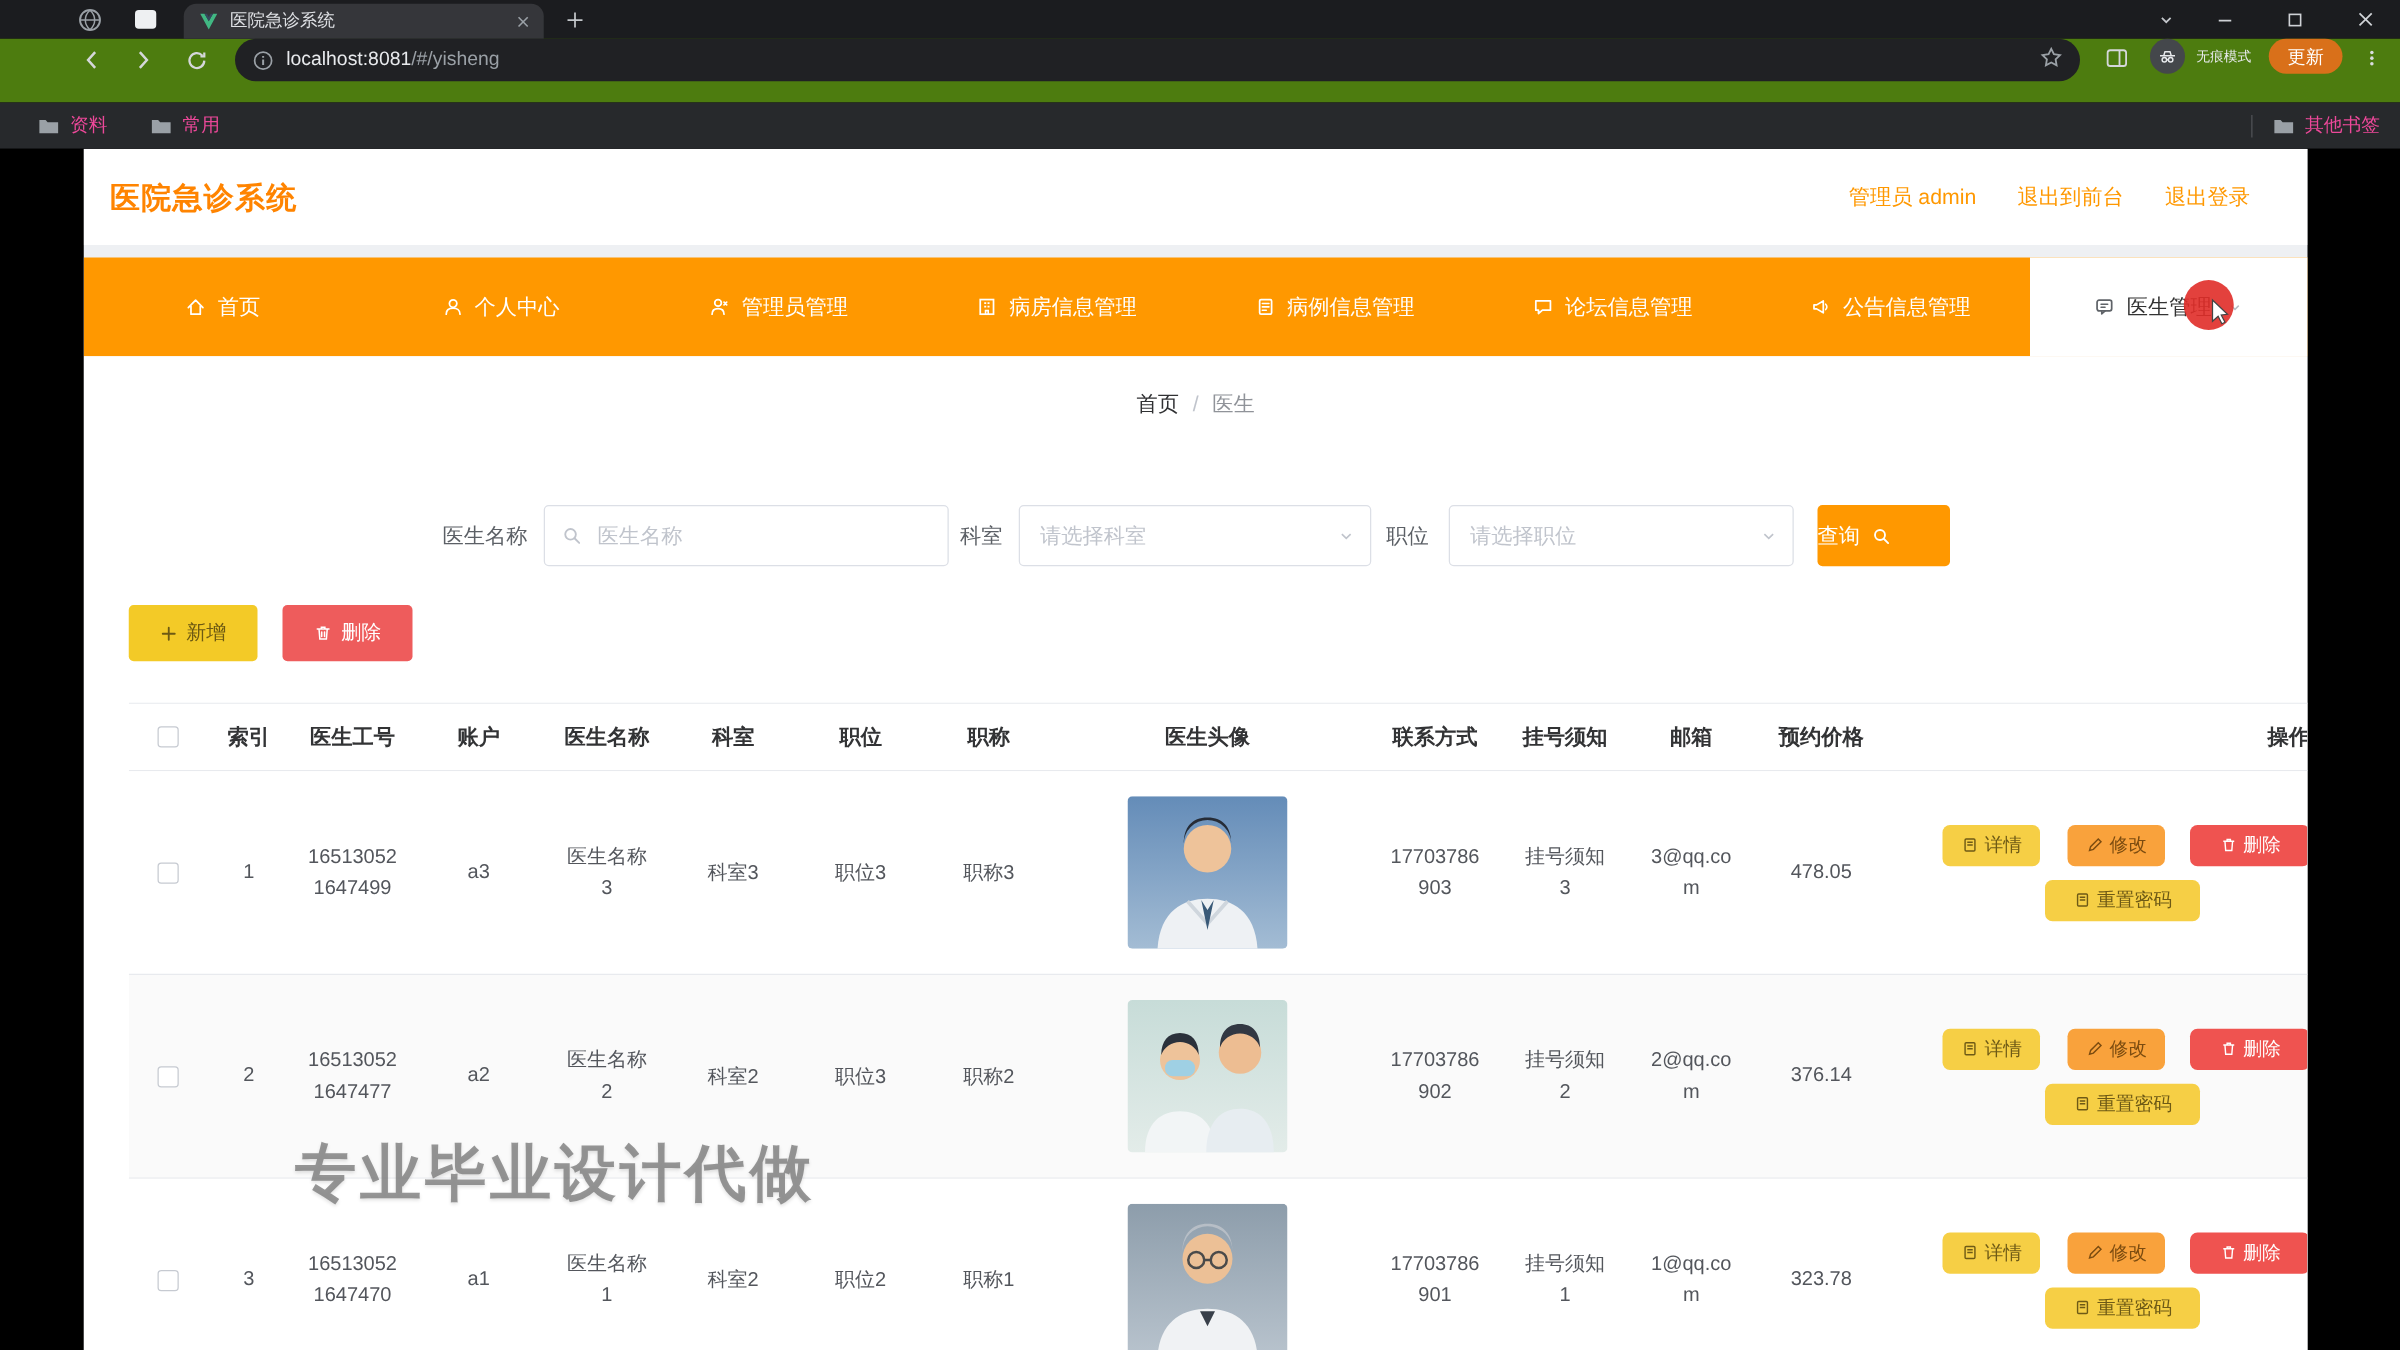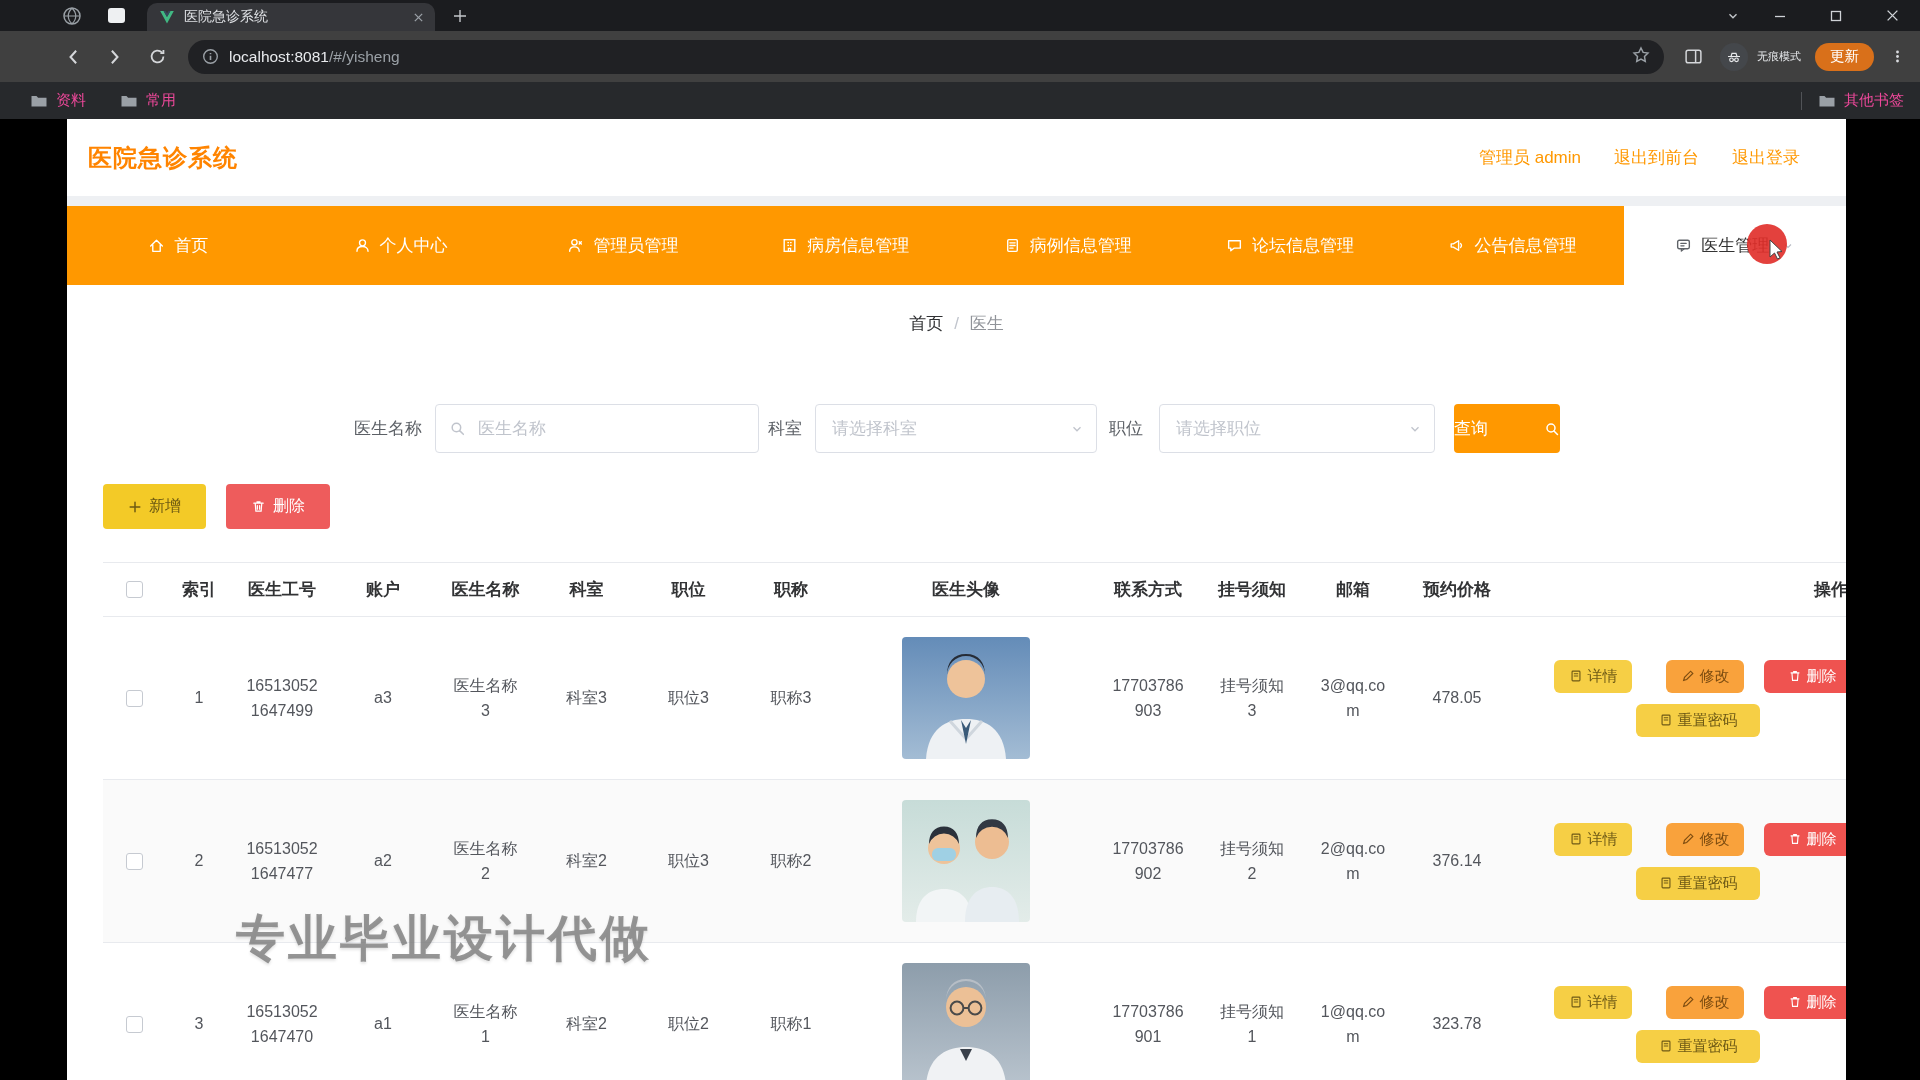--- a/index.html
+++ b/index.html
@@ -15,21 +15,21 @@
        border-radius:10px 10px 0 0;display:flex;align-items:center;padding:0 8px 0 12px}
   .tab .fav{width:16px;height:16px;flex:0 0 auto}
   .tab-title{flex:1;color:#dfe1e5;font-size:14px;margin-left:9px;white-space:nowrap;overflow:hidden}
   .iconbtn{display:flex;align-items:center;justify-content:center;color:#c3c6ca}
   .tab-close{width:18px;height:18px;border-radius:50%}
   .newtab{margin-left:12px;width:26px;height:26px}
   .tab-spacer{flex:1}
   .tsearch{width:38px;height:31px}
   .winbtn{width:56px;height:31px}
 
-  .toolbar{height:51px;background:#404040;display:flex;align-items:center;padding:0 10px 0 56px}
+  .toolbar{height:51px;background:#4d7c0f;display:flex;align-items:flex-start;padding:0 10px 0 56px}
   .navbtn{width:34px;height:34px;display:flex;align-items:center;justify-content:center}
   .navbtn+.navbtn{margin-left:8px}
   .omnibox{flex:1;height:34px;margin-left:14px;background:#202124;border-radius:17px;
            display:flex;align-items:center;padding:0 14px;min-width:0}
   .omni-url{margin-left:10px;font-size:15.5px;white-space:nowrap;overflow:hidden}
   .omni-host{color:#e8eaed}
   .omni-path{color:#9aa0a6}
   .omni-star{margin-left:auto}
   .panelbtn{margin-left:14px;width:30px;height:30px;display:flex;align-items:center;justify-content:center}
   .incog{display:flex;align-items:center;margin-left:12px}
@@ -80,21 +80,21 @@
            font-family:"Liberation Sans","DejaVu Sans",sans-serif}
   .f-input::placeholder{color:#c0c4cc}
   .f-input-icon{position:absolute;left:14px;top:16px;width:17px;height:17px}
   .f-select{height:49px;border:1px solid #dcdfe6;border-radius:4px;background:#fff;display:flex;
             align-items:center;justify-content:space-between;padding:0 12px 0 16px;cursor:pointer}
   .f-select .ph{font-size:17px;color:#c0c4cc;white-space:nowrap}
   .sel-dept{width:282px;margin-right:12px}
   .sel-pos{width:276px;margin-right:19px}
   .lab2{margin-right:13px}.lab3{margin-right:16px}
   .btn-search{width:106px;height:49px;background:#ff9800;border:none;border-radius:4px;color:#fff;
-              font-size:17px;display:flex;align-items:center;justify-content:space-between;gap:9px;cursor:pointer}
+              font-size:17px;display:flex;align-items:center;justify-content:flex-start;gap:9px;cursor:pointer}
 
   .action-row{display:flex;gap:20px;margin-top:31px;padding-left:36px}
   .btn-add{min-width:103px;height:45px;background:#f3ca27;border:none;border-radius:4px;color:#6d5a13;
            font-size:16px;display:flex;align-items:center;justify-content:center;gap:7px;cursor:pointer}
   .btn-delete{min-width:104px;height:45px;background:#ee5c5c;border:none;border-radius:4px;color:#fff;
            font-size:16px;display:flex;align-items:center;justify-content:center;gap:7px;cursor:pointer}
 
   .table-wrap{margin:33px 0 0 36px;width:1743px;overflow:hidden}
   .trow{display:flex;width:1843px;border-bottom:1px solid #e8eaee;background:#fff}
   .trow.head{height:55px;border-top:1px solid #e8eaee;font-weight:bold;color:#323335;font-size:17px}
@@ -108,21 +108,21 @@
   .w-id{width:76px}.w-phone{width:76px}.w-email{width:68px}.w-notice{width:72px}.w-name{width:72px}
   .cb{width:17px;height:17px;border:1px solid #c6cad1;border-radius:3px;background:#fff;cursor:pointer}
   .photo{width:128px;height:122px;border-radius:4px;display:block}
 
   .cell.co{flex-direction:column;align-items:flex-start;justify-content:center;gap:11px;padding-left:48px;overflow:visible}
   .op-line{display:flex;gap:20px}
   .opbtn{height:33px;border:none;border-radius:6px;font-size:15px;display:inline-flex;align-items:center;
          justify-content:center;gap:5px;cursor:pointer;padding:0 10px;white-space:nowrap;
          font-family:"Liberation Sans","DejaVu Sans",sans-serif}
   .b-detail{min-width:78px;background:#f6cf45;color:#6e5a16}
-  .b-edit{min-width:78px;background:#f9a23c;color:#7c4c10;margin-left:14px}
+  .b-edit{min-width:78px;background:#f9a23c;color:#7c4c10;margin-left:2px}
   .b-delrow{min-width:96px;background:#ef5350;color:#fff}
   .b-reset{min-width:124px;background:#f6cf45;color:#6e5a16;margin-left:82px}
 
   .watermark{position:absolute;left:236px;top:787px;font-size:49px;font-weight:bold;letter-spacing:3px;
              color:rgba(125,125,125,.8);z-index:6;text-shadow:0 2px 3px rgba(0,0,0,.12);white-space:nowrap}
 
   .cursor{position:absolute;left:1747px;top:224px;width:40px;height:40px;border-radius:50%;
           background:rgba(224,44,40,.9);z-index:20}
   .cursor-arrow{position:absolute;left:16px;top:14px}
 </style>

